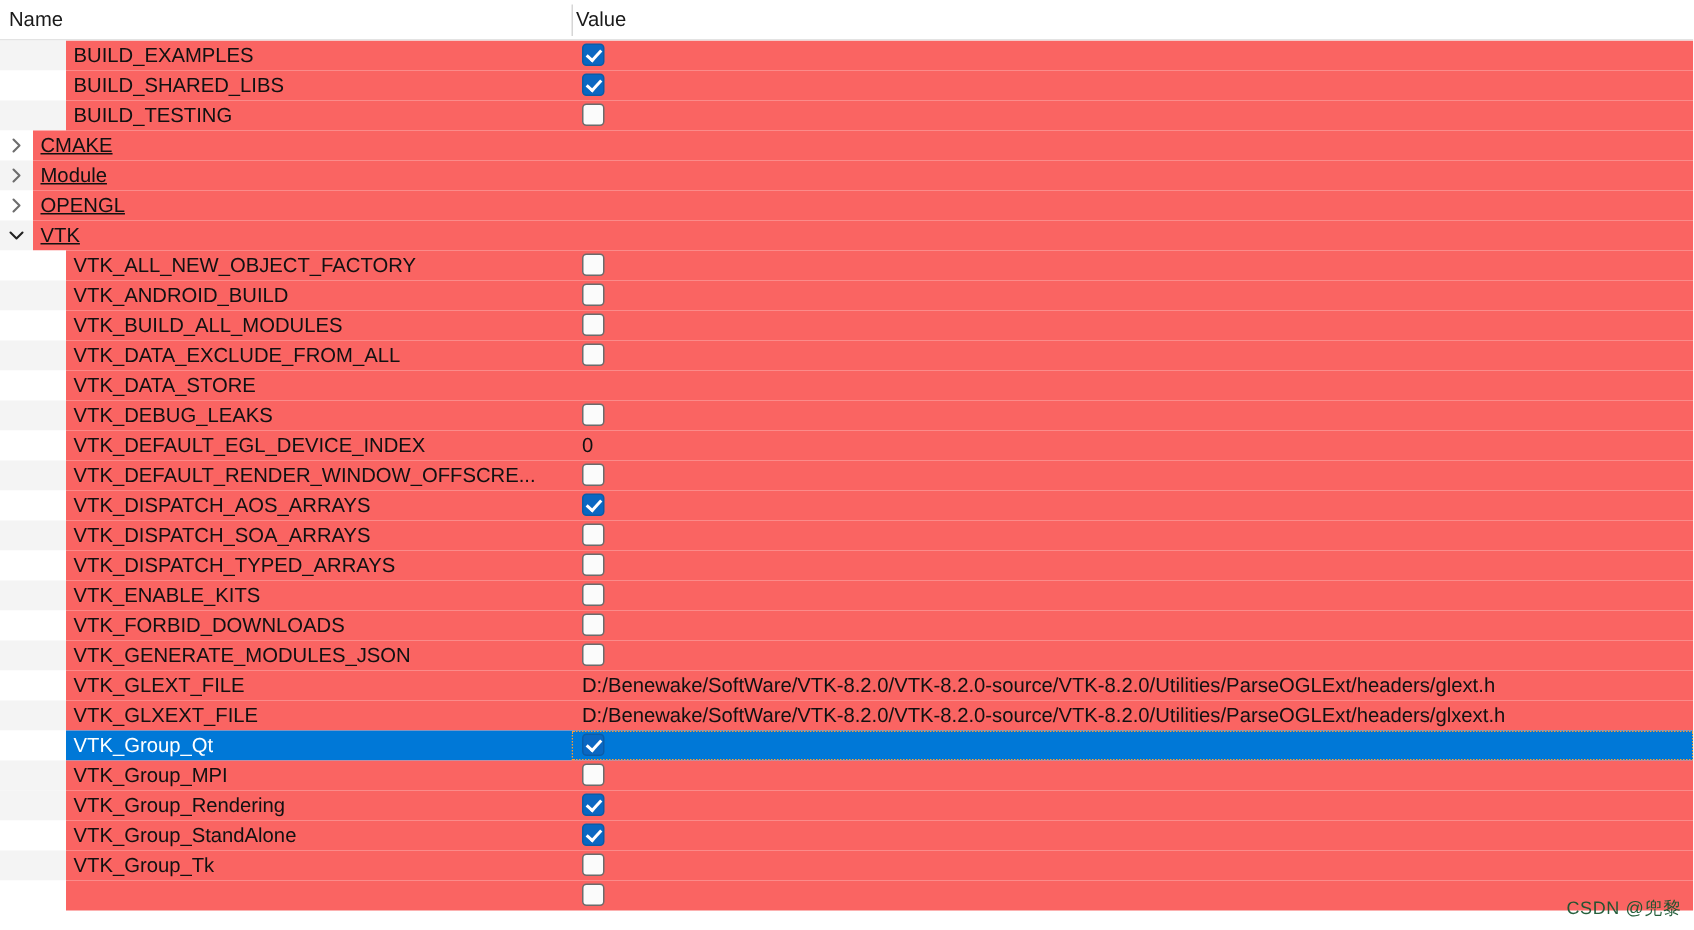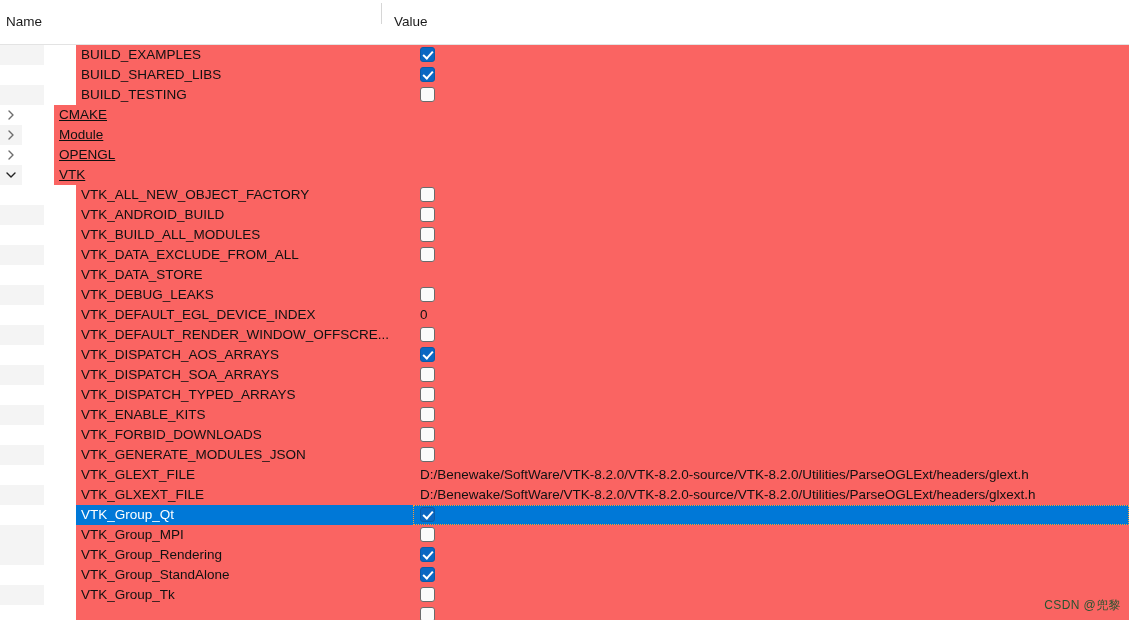--- a/index.html
+++ b/index.html
@@ -16,35 +16,35 @@
     width: 1129px;
     height: 620px;
     background: #ffffff;
     overflow: hidden;
   }
 
   
   .header-row {
     position: relative;
     display: flex;
-    height: 45px;
+    height: 27px;
     background: #ffffff;
     border-bottom: 1px solid #e3e3e3;
     align-items: center;
   }
   .header-cell {
     font-size: 13.5px;
     color: #1a1a1a;
     padding-left: 6px;
     line-height: 26px;
     height: 26px;
     white-space: nowrap;
   }
   .header-cell.name  { width: 381px; }
-  .header-cell.value { flex: 1 1 auto; padding-left: 13px; }
+  .header-cell.value { flex: 1 1 auto; padding-left: 3px; }
   .header-sep {
     position: absolute;
     left: 381px; top: 3px;
     width: 1px; height: 21px;
     background: #d6d6d6;
   }
 
   
   .rows { position: relative; width: 1129px; height: 593px; overflow: hidden; }
 
@@ -68,21 +68,20 @@
   
   .row.group .gutter { width: 22px; flex: 0 0 22px; }
 
   .row .body {
     flex: 1 1 auto;
     height: 20px;
     display: flex;
     align-items: center;
     background: #fa6462;
     min-width: 0;
-    margin-left: 32px;
   }
   .row.selected .body { background: #0078d7; }
 
   .name-cell {
     width: 337px;
     flex: 0 0 337px;
     font-size: 13.5px;
     color: #111111;
     line-height: 20px;
     height: 20px;

